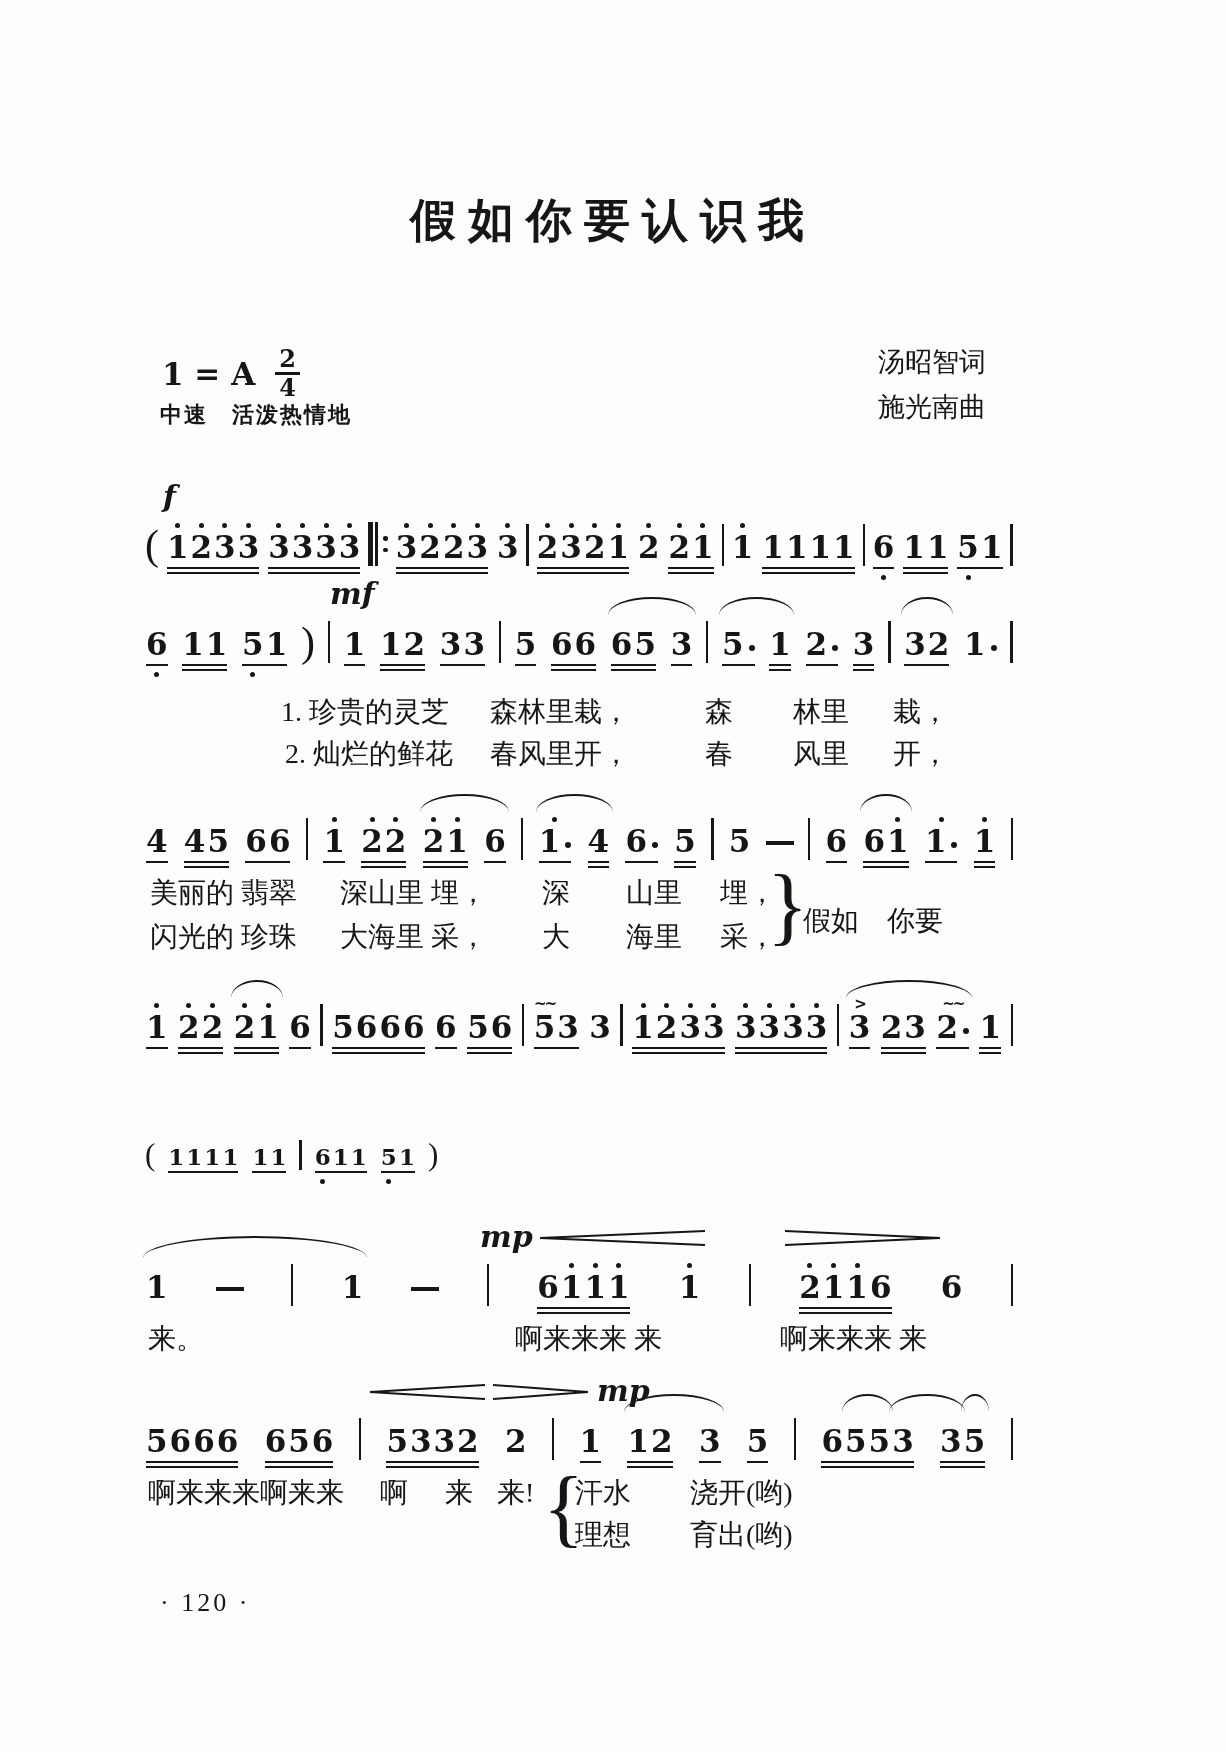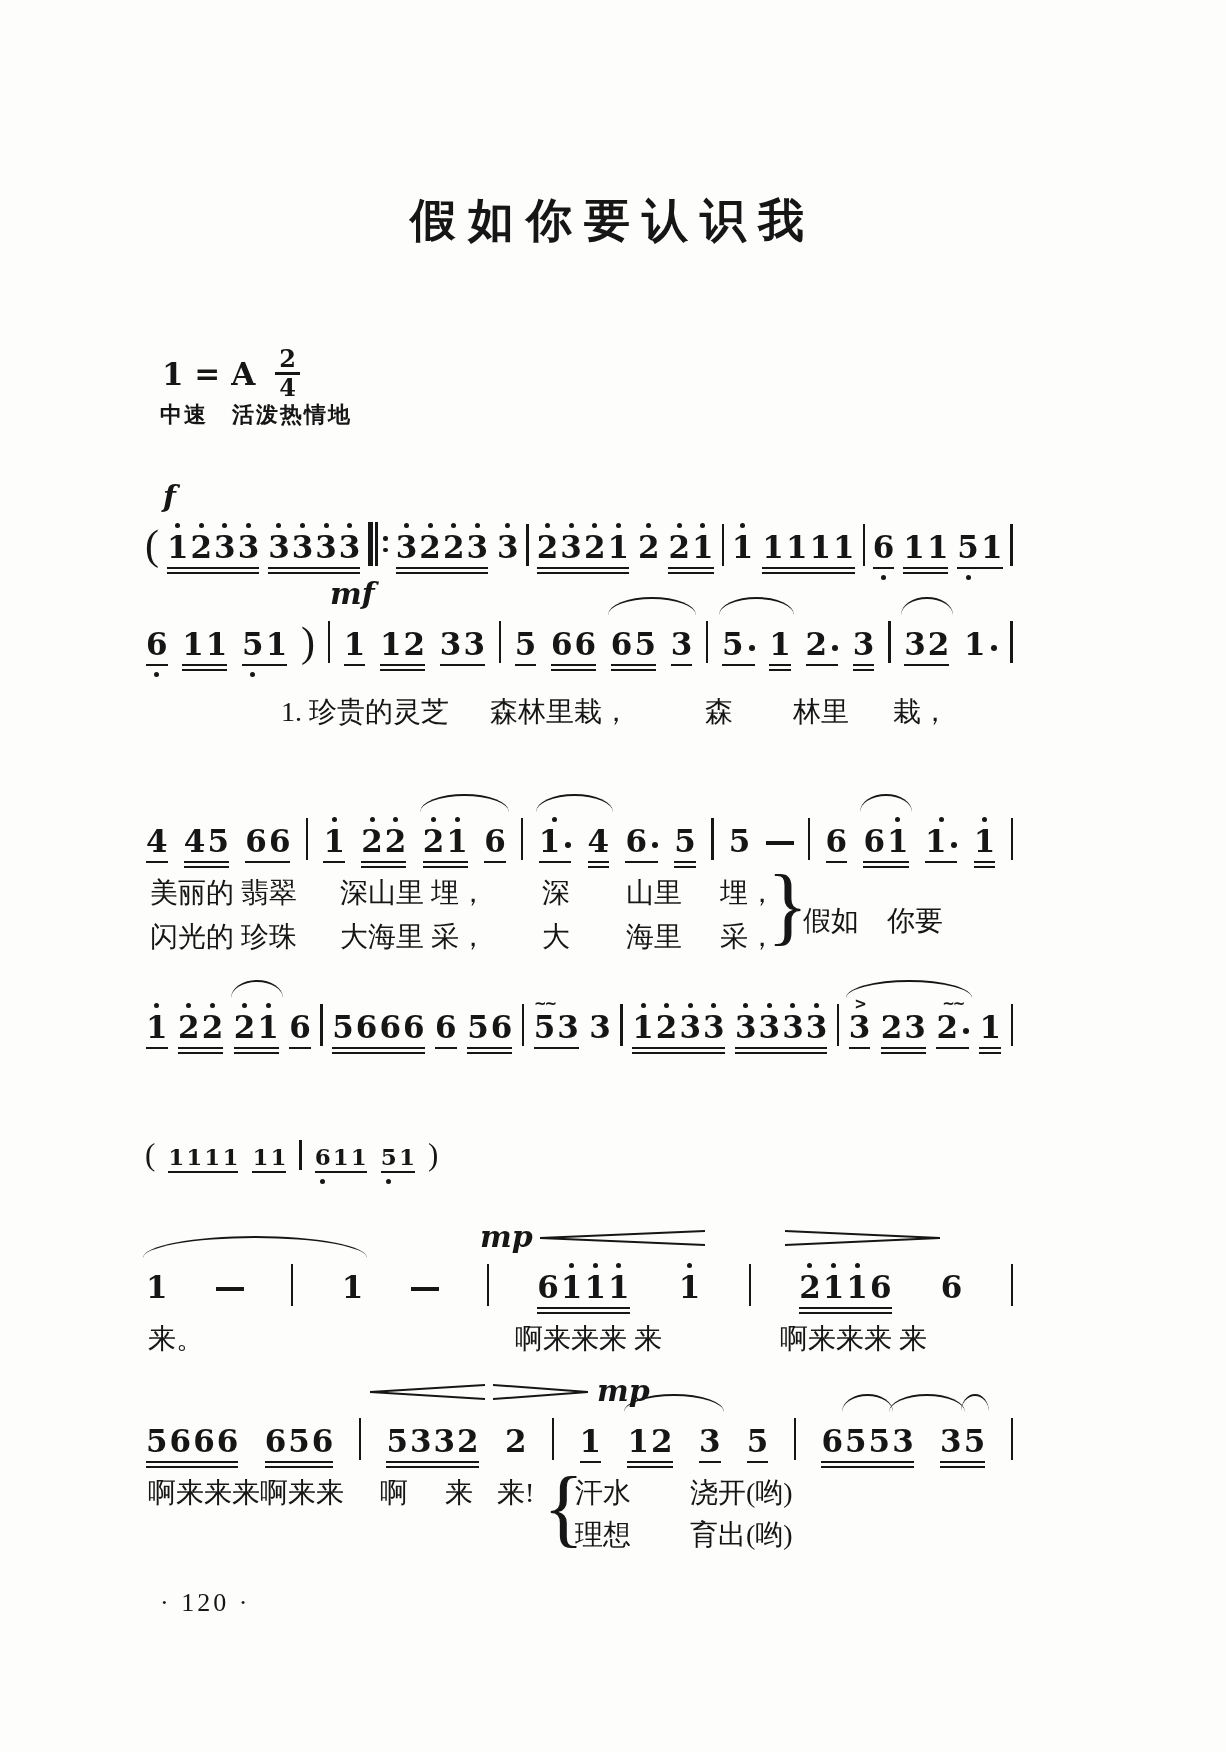--- a/index.html
+++ b/index.html
@@ -74,20 +74,24 @@
   <div class="title">假如你要认识我</div>
 
   <div class="keysig">
     <span>1 = A</span>
     <span class="meter">
       <b class="mnum">2</b>
       <b>4</b>
     </span>
   </div>
 
+  <div class="credits">
+    <div>汤昭智词</div>
+    <div>施光南曲</div>
+  </div>
 
   <div class="tempo">中速　活泼热情地</div>
 
   <div id="systems">
       <div class="system sys1">
         <div class="mline">
           <span class="paren">(</span>
           <span class="g">
             <span class="note">
               <span class="ab">
@@ -466,20 +470,27 @@
           <div class="arc" style="left: 463px; width: 88px; height: 16px; top: 22px;"></div>
           <div class="arc" style="left: 574px; width: 75px; height: 16px; top: 22px;"></div>
           <div class="arc" style="left: 756px; width: 52px; height: 16px; top: 22px;"></div>
         </div>
         <div class="lrow r1">
           <span style="left: 136px;">1. 珍贵的灵芝</span>
           <span style="left: 345px;">森林里栽，</span>
           <span style="left: 560px;">森</span>
           <span style="left: 648px;">林里</span>
           <span style="left: 748px;">栽，</span>
+        </div>
+        <div class="lrow r2">
+          <span style="left: 140px;">2. 灿烂的鲜花</span>
+          <span style="left: 345px;">春风里开，</span>
+          <span style="left: 560px;">春</span>
+          <span style="left: 648px;">风里</span>
+          <span style="left: 748px;">开，</span>
         </div>
       </div>
       <div class="system sys3">
         <div class="mline">
           <span class="g">
             <span class="note">
               <span class="ab"></span>
               <span class="d">4</span>
             </span>
             <i class="ul" style="top: calc(100% + 1px);"></i>

